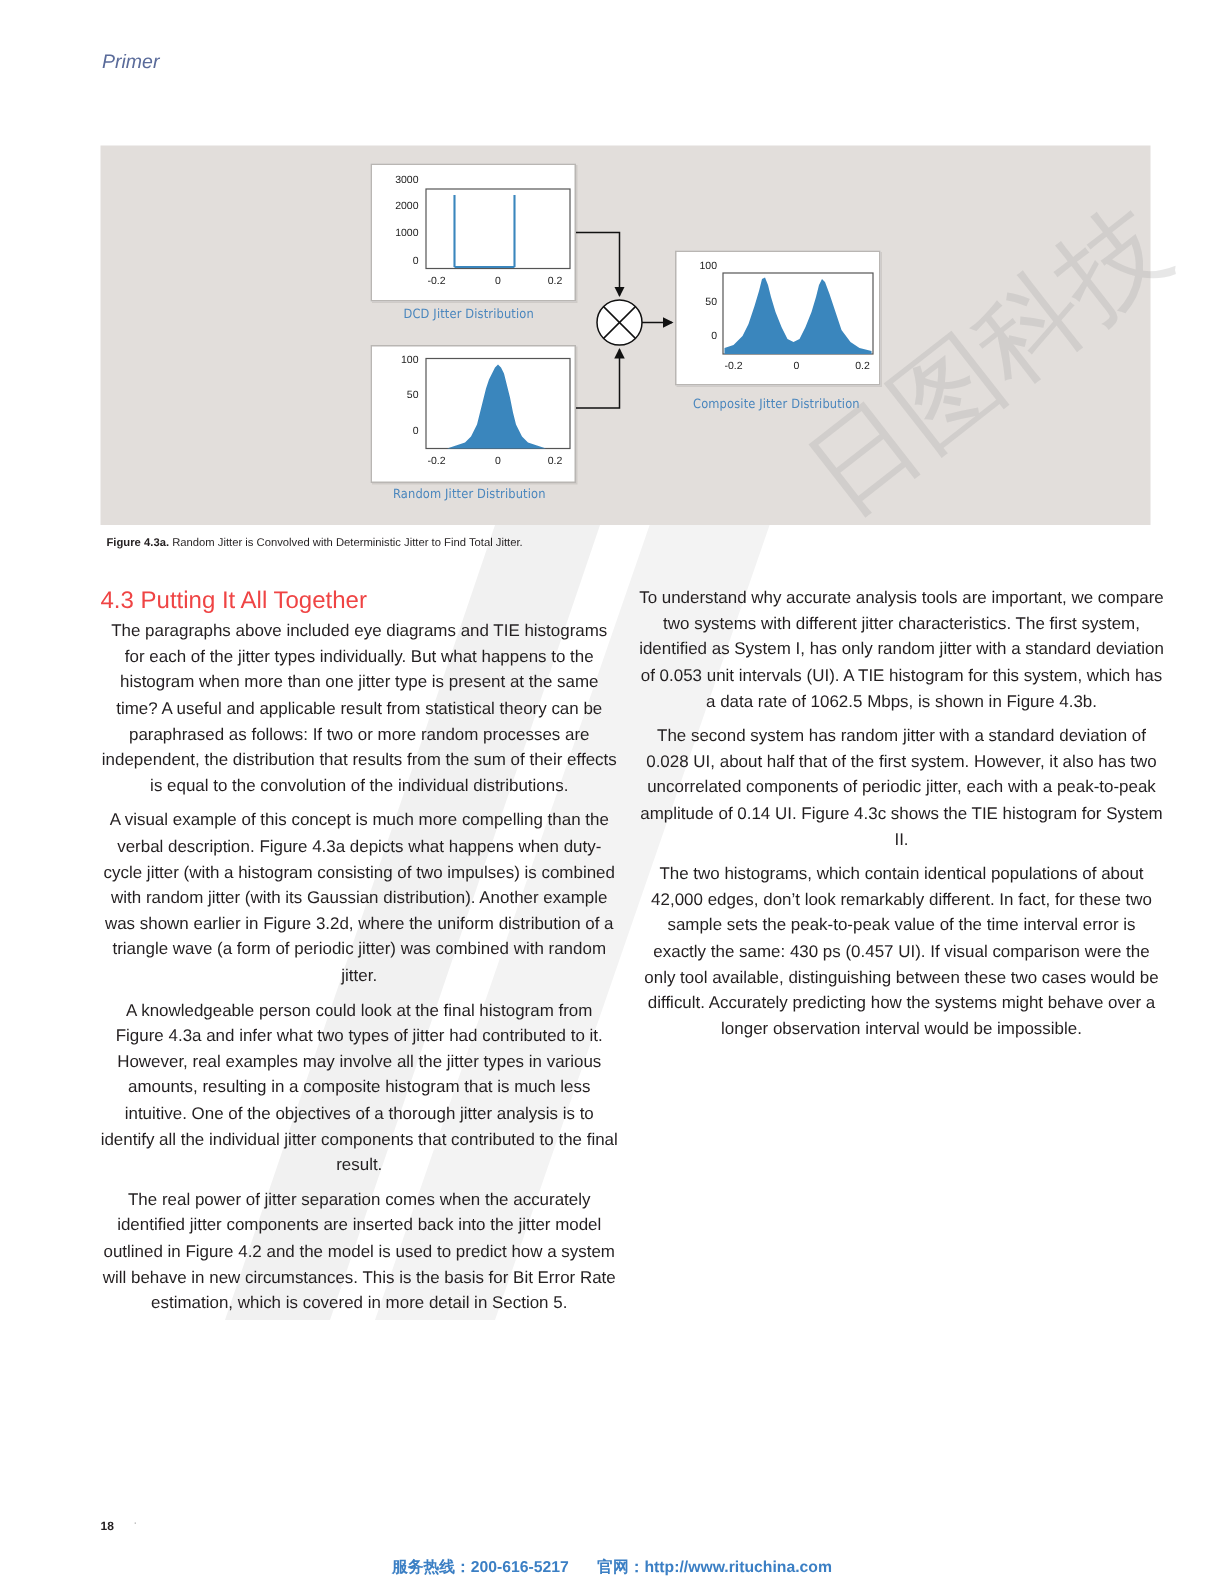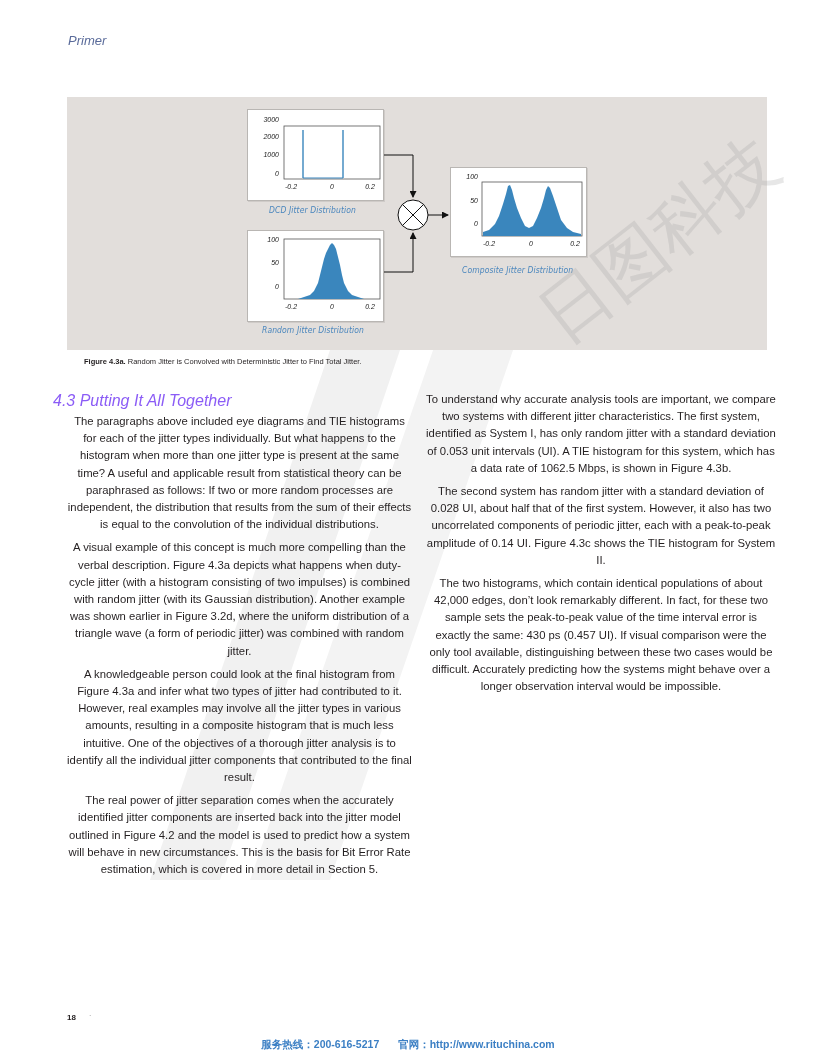--- a/index.html
+++ b/index.html
@@ -1,30 +1,30 @@
 <!DOCTYPE html>
 <html><head>
 <meta charset="utf-8">
 <style>
   * { box-sizing: border-box; margin: 0; padding: 0; }
   html, body { width: 816px; height: 1056px; background: #ffffff; overflow: hidden; }
   body { position: relative; font-family: "Liberation Sans", sans-serif; color: #231f20; }
 
   .header { position: absolute; left: 68px; top: 33px; font-size: 13px; color: #5a6b9a; font-style: italic; }
 
-  .figure-panel { position: absolute; left: 67px; top: 97px; width: 700px; height: 253px; background: #e2dedb; font-style: italic; }
+  .figure-panel { position: absolute; left: 67px; top: 97px; width: 700px; height: 253px; background: #e2dedb; }
 
   .plot-box { position: absolute; background: #ffffff; border: 1px solid #b9b6b3; box-shadow: 1px 1px 0 #cfcbc8; }
   .plot-box svg { position: absolute; left: 0; top: 0; }
   .plot-caption { position: absolute; font-family: "DejaVu Sans", sans-serif; font-size: 8.5px; color: #4a86bd; white-space: nowrap; letter-spacing: 0.1px; transform: scaleX(0.9); transform-origin: left top; }
 
-  .fig-caption { position: absolute; left: 84px; top: 357px; font-size: 7.5px; color: #231f20; }
+  .fig-caption { position: absolute; left: 71px; top: 357px; font-size: 7.5px; color: #231f20; }
   .fig-caption b { font-weight: bold; }
 
-  .section-title { position: absolute; left: 53px; top: 392px; font-size: 16px; color: #8b5cf6; font-style: italic; }
+  .section-title { position: absolute; left: 67px; top: 392px; font-size: 16px; color: #ef4444; }
 
   .col { position: absolute; font-size: 11.3px; line-height: 17.2px; color: #231f20; }
   .col p { margin-bottom: 6px; text-align: center; }
   .col-left { left: 67px; top: 413px; width: 345px; }
   .col-right { left: 426px; top: 391px; width: 350px; }
 
   .page-num { position: absolute; left: 67px; top: 1013px; font-size: 8px; font-weight: bold; color: #231f20; }
   .page-dot { position: absolute; left: 89px; top: 1012px; font-size: 7px; color: #999; }
 
   .footer { position: absolute; left: 0; top: 1038px; width: 816px; text-align: center; font-size: 10.5px; color: #3b7fc4; font-weight: bold; }

